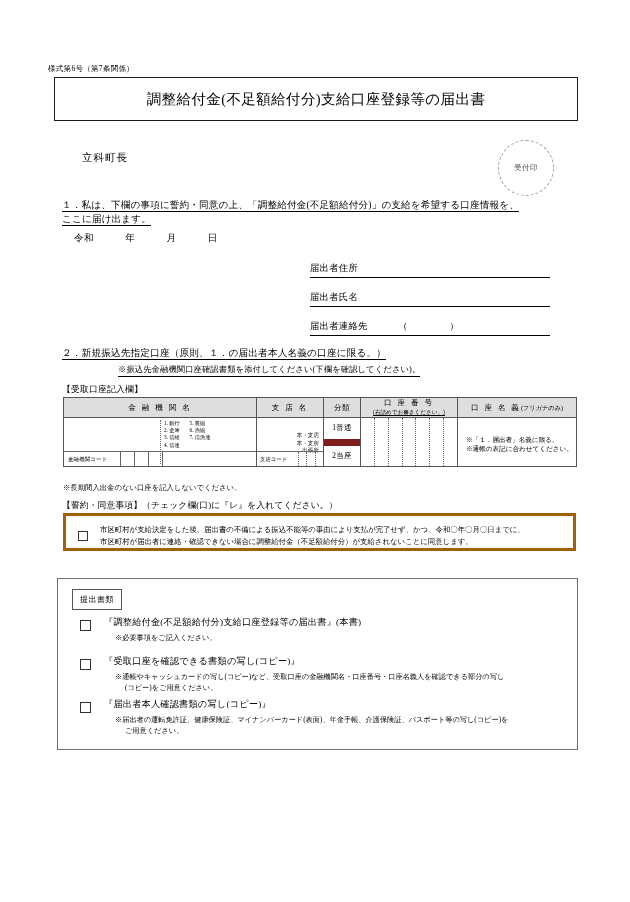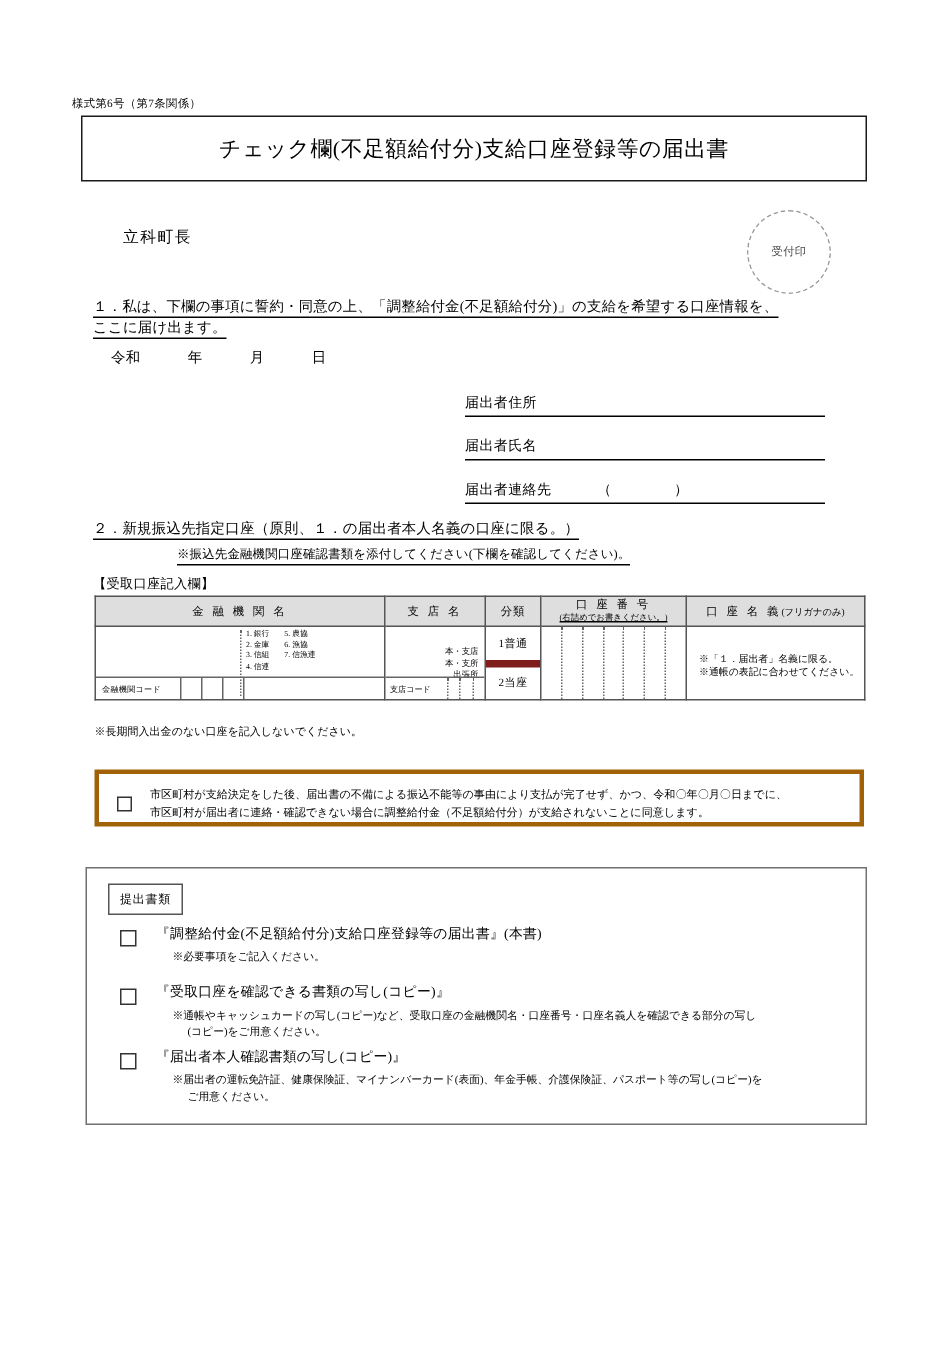--- a/index.html
+++ b/index.html
@@ -269,21 +269,21 @@
   .cell-type { height: 48px; padding: 0; }
   .type-inner { height: 100%; display: flex; flex-direction: column; }
   .type-inner div {
     flex: 1;
     display: flex;
     align-items: center;
     justify-content: center;
     font-size: 7.4px;
     letter-spacing: .3px;
   }
-  .type-inner div:first-child { border-bottom: 5px solid #7f1d1d; }
+  .type-inner div:first-child { border-bottom: 7px solid #7f1d1d; }
 
   
   .cell-num { height: 48px; padding: 0; }
   .num-boxes { display: flex; height: 48px; }
   .num-boxes i {
     display: block;
     flex: 1;
     height: 100%;
     border-left: 1px dotted #666;
   }
@@ -389,21 +389,21 @@
   .doc-sub .ind { display: block; padding-left: 10px; }
 </style>
 </head>
 <body>
 
 <div class="page">
 
   <div class="form-no">様式第6号（第7条関係）</div>
 
   <div class="title-box">
-    <div class="title-text">チェック欄(不足額給付分)支給口座登録等の届出書</div>
+    <div class="title-text">調整給付金(不足額給付分)支給口座登録等の届出書</div>
   </div>
 
   <div class="addressee">立科町長</div>
 
   <div class="seal">
     <span>受付印</span>
   </div>
 
   <div class="s1-l1">１．私は、下欄の事項に誓約・同意の上、「調整給付金(不足額給付分)」の支給を希望する口座情報を、</div>
   <div class="s1-l2">ここに届け出ます。</div>
@@ -517,20 +517,21 @@
             <div>※「１．届出者」名義に限る。</div>
             <div>※通帳の表記に合わせてください。</div>
           </div>
         </td>
       </tr>
     </tbody>
   </table>
 
   <div class="tbl-note tn2">※長期間入出金のない口座を記入しないでください。</div>
 
+  <div class="pledge-label">【誓約・同意事項】（チェック欄(口)に『レ』を入れてください。）</div>
   <div class="pledge-box">
     <div class="pledge-check"></div>
     <div class="pledge-text">
       <div>市区町村が支給決定をした後、届出書の不備による振込不能等の事由により支払が完了せず、かつ、令和〇年〇月〇日までに、</div>
       <div>市区町村が届出者に連絡・確認できない場合に調整給付金（不足額給付分）が支給されないことに同意します。</div>
     </div>
   </div>
 
   <div class="docs-box"></div>
   <div class="docs-title-box">

